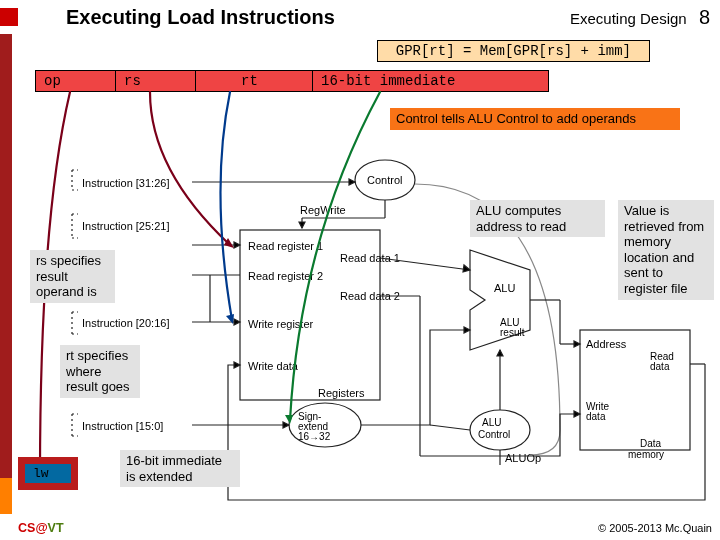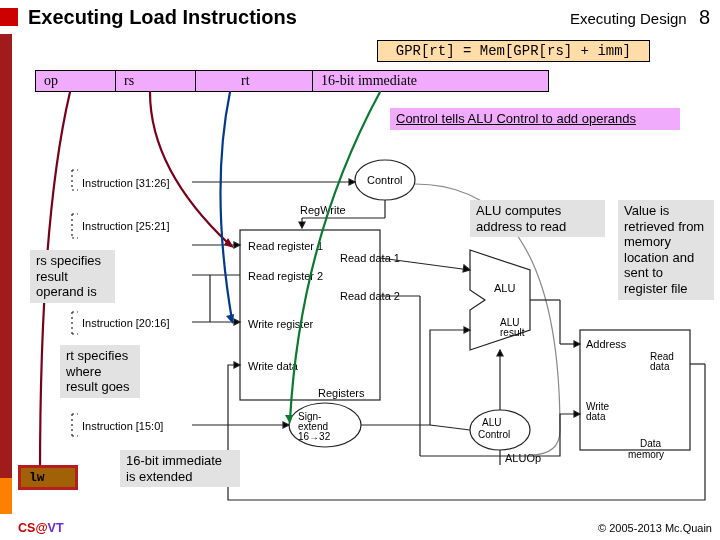--- a/index.html
+++ b/index.html
@@ -11,68 +11,68 @@
     background: #fff;
     overflow: hidden;
   }
   .header {
     display: flex;
     align-items: center;
     justify-content: space-between;
     padding: 4px 10px 4px 0;
     height: 34px;
   }
-  .title-group { display: flex; align-items: center; }
+  .title-group { display: flex; align-items: center; gap: 38px; }
   .swatch {
     width: 18px; height: 18px; background: #c00; margin-right: 10px;
   }
   .title { font-size: 20px; font-weight: bold; }
   .right-title { font-size: 15px; }
   .right-title .num { font-size: 20px; margin-left: 8px; }
   .side-strip {
     position: absolute; left: 0; top: 34px; width: 12px; height: 480px;
     display: flex; flex-direction: column;
   }
   .side-strip .dark { background: #a01c1c; flex: 1; }
   .side-strip .bright { background: #ff7f00; height: 36px; }
   .gpr-box {
     position: absolute; right: 70px; top: 40px;
     border: 1px solid #000; background: #ffdca8;
     font-family: "Courier New", monospace; font-size: 14px;
     padding: 2px 18px;
   }
   .instr-row {
     position: absolute; left: 35px; top: 70px;
-    display: flex; border: 1px solid #000; background: #f0abfc;
-    font-family: Liberation Serif, serif; font-size: 14px;
+    display: flex; border: 1px solid #000; background: #ef4444;
+    font-family: Liberation Mono, monospace; font-size: 14px;
   }
   .instr-row .cell { border-right: 1px solid #000; padding: 2px 8px; }
   .instr-row .cell:last-child { border-right: none; }
   .cell.op  { width: 80px; }
   .cell.rs  { width: 80px; }
   .cell.rt  { width: 80px; margin-left: 37px; }
   .cell.imm { width: 235px; }
   .annot {
     position: absolute; background: #e2e2e2; font-size: 13px;
     padding: 3px 6px; line-height: 1.2;
   }
-  .annot.yellow { background: #f0abfc; text-decoration: underline; }
+  .annot.yellow { background: #f97316; }
   .lw-label {
     position: absolute; left: 18px; bottom: 50px;
-    border: 3px solid #b91c1c; background: #a16207;
+    border: 7px solid #b91c1c; background: #0369a1;
     font-family: "Courier New", monospace; font-size: 13px;
-    padding: 2px 8px; width: 60px; font-weight: bold;
+    padding: 2px 8px; width: 60px;
   }
   .footer {
     position: absolute; left: 0; bottom: 0; width: 720px; height: 24px;
     display: flex; align-items: center; justify-content: space-between;
     padding: 0 8px 0 18px; font-size: 12.5px;
   }
   .footer .l { color: #c00; font-weight: bold; }
-  .footer .l .vt { color: #6d28d9; }
+  .footer .l .vt { color: #4d7c0f; }
   .footer .c { font-weight: bold; font-size: 14px; }
   .footer .r { font-size: 11px; }
   svg.diagram { position: absolute; left: 0; top: 0; }
   svg.overlay { position: absolute; left: 0; top: 0; pointer-events: none; }
 </style>
 </head>
 <body>
 
 <div class="header">
   <div class="title-group">

